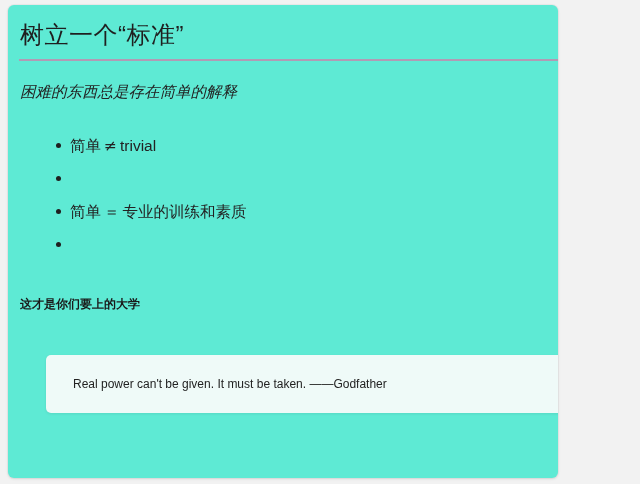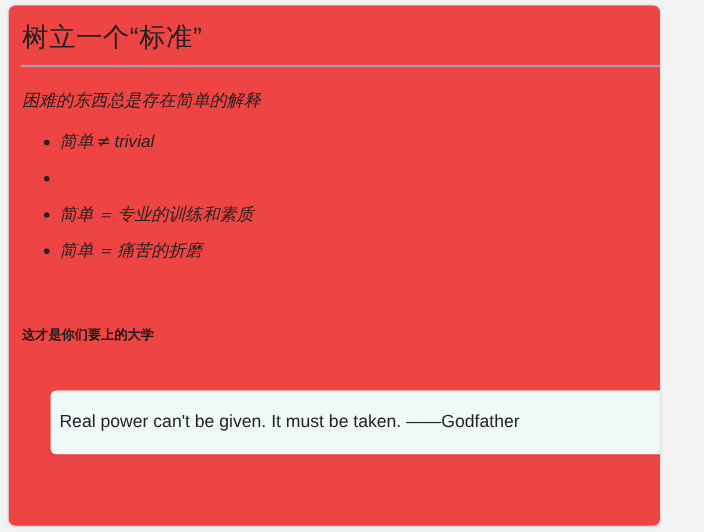--- a/index.html
+++ b/index.html
@@ -12,23 +12,23 @@
     background: #f2f2f2;
     font-family: "Liberation Sans", "DejaVu Sans", sans-serif;
     color: #2b2b2b;
     overflow: hidden;
   }
 
   .slide-card {
     position: absolute;
     left: 8px;
     top: 5px;
-    width: 592px;
+    width: 550px;
     height: 473px;
-    background: #ef4444;
+    background: #5eead4;
     border-radius: 6px;
     box-shadow: 0 1px 3px rgba(0,0,0,0.10), 0 0 0 1px rgba(0,0,0,0.03);
     box-sizing: border-box;
     overflow: hidden;
   }
 
   .slide-title {
     position: absolute;
     left: 12px;
     top: 13px;
@@ -57,24 +57,23 @@
     line-height: 22px;
     color: #232323;
     white-space: nowrap;
     font-style: italic;
   }
 
   .bullet-list {
     position: absolute;
     left: 12px;
     top: 112px;
-    margin: 0;
+    margin: 16px;
     padding: 0;
     list-style: none;
-    font-style: italic;
   }
   .bullet-item {
     position: relative;
     padding-left: 34px;
     height: 33px;
     line-height: 25px;
     font-size: 15.5px;
     color: #232323;
     white-space: nowrap;
   }
@@ -110,23 +109,23 @@
     top: 350px;
     width: 567px;
     height: 58px;
     background: #effaf8;
     border-radius: 5px;
     box-shadow: 0 1px 3px rgba(0,0,0,0.08);
     box-sizing: border-box;
   }
   .quote-text {
     position: absolute;
-    left: 8px;
+    left: 27px;
     top: 18px;
-    font-size: 16px;
+    font-size: 12px;
     line-height: 22px;
     color: #222222;
     white-space: nowrap;
   }
 </style>
 </head>
 <body>
 
 <div class="slide-card">
 
@@ -143,21 +142,20 @@
     </li>
     <li class="bullet-item">
       <span class="bullet-dot"></span>
     </li>
     <li class="bullet-item">
       <span class="bullet-dot"></span>
       <span class="bullet-text"><span>简单</span><span class="op">＝</span><span>专业的训练和素质</span></span>
     </li>
     <li class="bullet-item">
       <span class="bullet-dot"></span>
-      <span class="bullet-text"><span>简单</span><span class="op">＝</span><span>痛苦的折磨</span></span>
     </li>
   </ul>
 
   <div class="emphasis-line">这才是你们要上的大学</div>
 
   <div class="quote-box">
     <div class="quote-text">Real power can't be given. It must be taken. ——Godfather</div>
   </div>
 
 </div>

